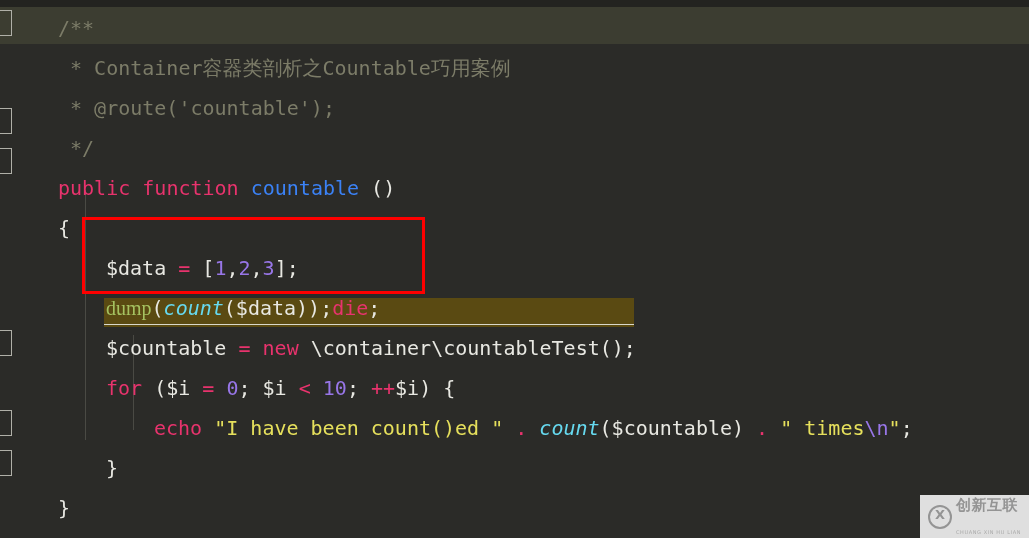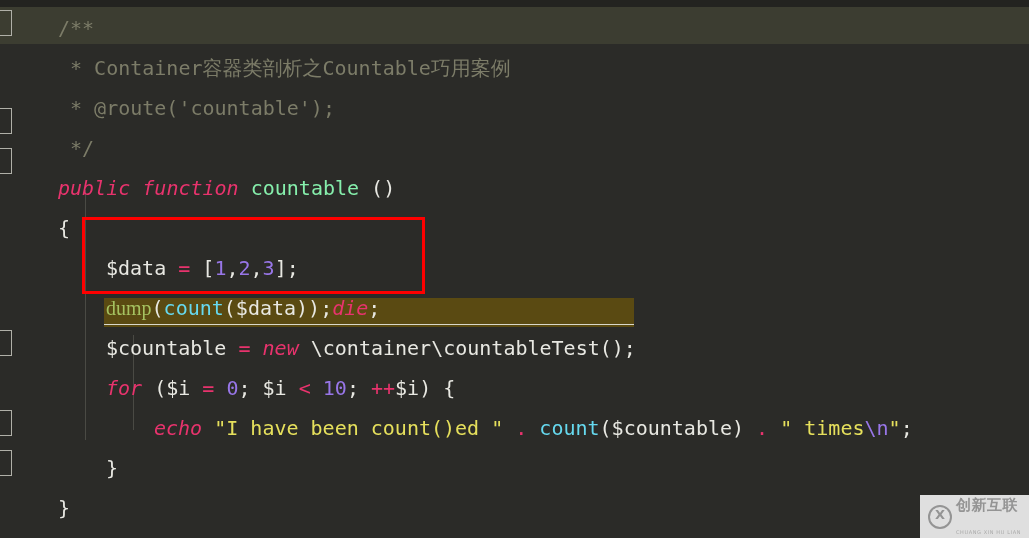--- a/index.html
+++ b/index.html
@@ -43,28 +43,28 @@
     white-space:pre;
   }
   .line{
     position:absolute;left:0;height:40px;line-height:40px;
     font-size:20px;
     white-space:pre;
     letter-spacing:0px;
   }
   
   .c-comment{color:#7c7c68;}
-  .c-kw{color:#e8336d;font-style:italic;}
-  .c-fn{color:#86efac;}
+  .c-kw{color:#e8336d;}
+  .c-fn{color:#3b82f6;}
   .c-plain{color:#e8e8e2;}
   .c-num{color:#9876e8;}
   .c-op{color:#e8336d;}
   .c-str{color:#e6e05c;}
   .c-esc{color:#9876e8;}
-  .c-builtin{color:#66d9ef;}
+  .c-builtin{color:#66d9ef;font-style:italic;}
   .c-call{color:#a5c261;font-family:Liberation Serif, serif;}
   .c-brace{color:#e8e8e2;}
   
   .red-box{
     position:absolute;
     border:3px solid #fe0000;
     box-sizing:border-box;
     pointer-events:none;
   }
   

